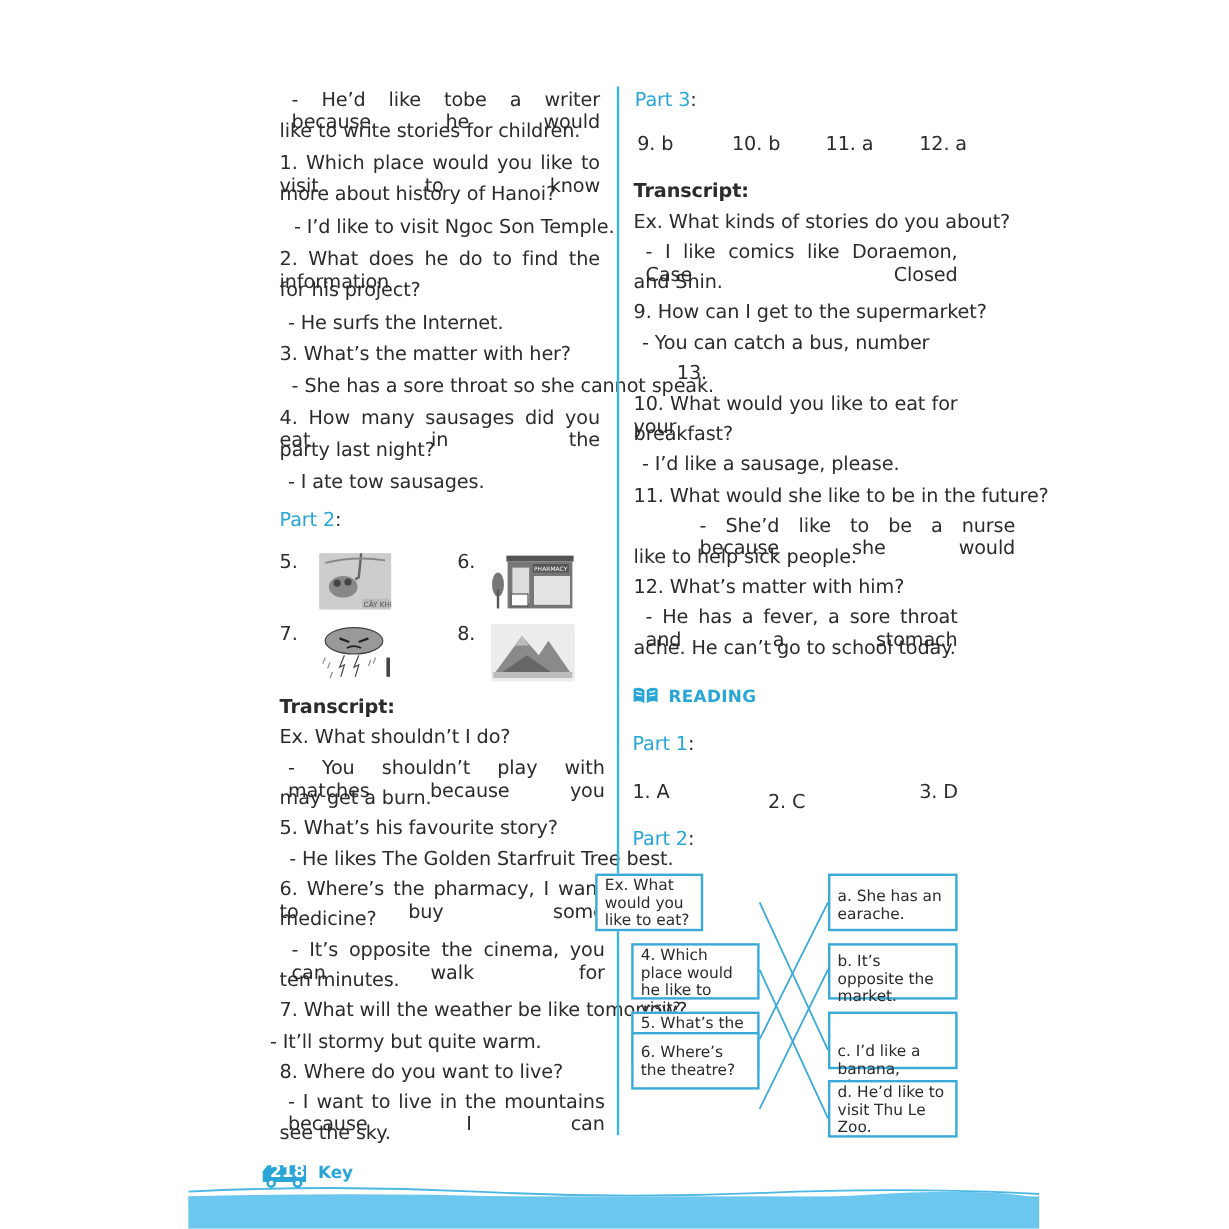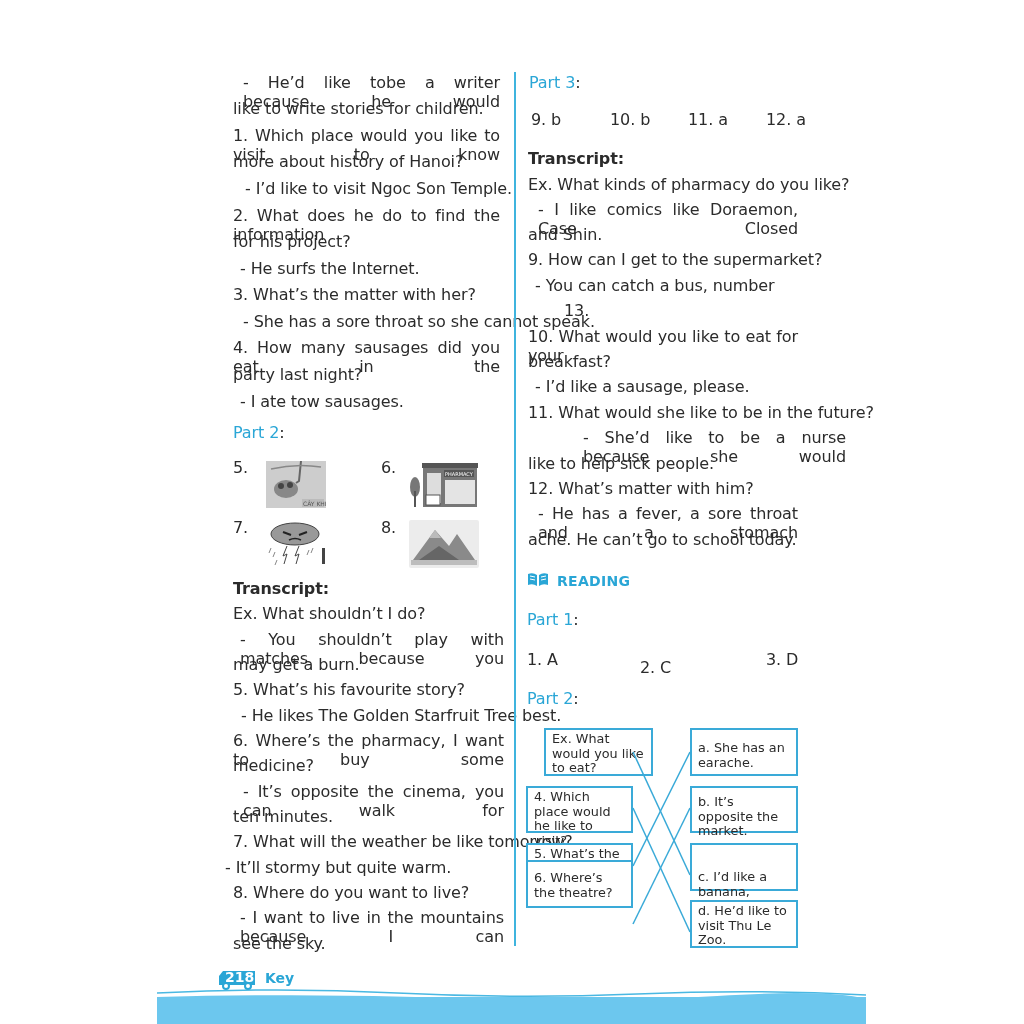--- a/index.html
+++ b/index.html
@@ -119,21 +119,21 @@
 <div class="divider"></div>
 
 <div>
   <div class="line blue" style="left:529px;top:73px;"><span>Part 3</span><span style="color:#2b2b2b">:</span></div>
   <div class="line" style="left:531px;top:110px;">9. b</div>
   <div class="line" style="left:610px;top:110px;">10. b</div>
   <div class="line" style="left:688px;top:110px;">11. a</div>
   <div class="line" style="left:766px;top:110px;">12. a</div>
 
   <div class="line bold" style="left:528px;top:149px;">Transcript:</div>
-  <div class="line" style="left:528px;top:175px;">Ex. What kinds of pharmacy do you like?</div>
+  <div class="line" style="left:528px;top:175px;">Ex. What kinds of stories do you about?</div>
   <div class="line just" style="left:528px;top:200px;width:270px;padding-left:10px;box-sizing:border-box;">- I like comics like Doraemon, Case Closed</div>
   <div class="line" style="left:528px;top:225px;">and Shin.</div>
   <div class="line" style="left:528px;top:250px;">9. How can I get to the supermarket?</div>
   <div class="line" style="left:535px;top:276px;">- You can catch a bus, number</div>
   <div class="line" style="left:528px;top:301px;margin-left:36px;">13.</div>
   <div class="line just" style="left:528px;top:327px;width:270px;">10. What would you like to eat for your</div>
   <div class="line" style="left:528px;top:352px;">breakfast?</div>
   <div class="line" style="left:535px;top:377px;">- I’d like a sausage, please.</div>
   <div class="line" style="left:528px;top:403px;">11. What would she like to be in the future?</div>
   <div class="line just" style="left:552px;top:428px;width:270px;padding-left:7px;box-sizing:border-box;margin-left:24px;">- She’d like to be a nurse because she would</div>
@@ -153,21 +153,21 @@
     <span class="reading-label">READING</span>
   </div>
 
   <div class="line blue" style="left:527px;top:610px;"><span>Part 1</span><span style="color:#2b2b2b">:</span></div>
   <div class="line" style="left:527px;top:650px;">1. A</div>
   <div class="line" style="left:640px;top:658px;">2. C</div>
   <div class="line" style="left:766px;top:650px;">3. D</div>
 
   <div class="line blue" style="left:527px;top:689px;"><span>Part 2</span><span style="color:#2b2b2b">:</span></div>
 
-  <div class="box" style="left:544px;top:728px;width:109px;height:48px;">Ex. What would you like to eat?</div>
+  <div class="box" style="left:496px;top:728px;width:90px;height:48px;">Ex. What would you like to eat?</div>
   <div class="box" style="left:526px;top:786px;width:107px;height:47px;">4. Which place would he like to visit?</div>
   <div class="box" style="left:526px;top:843px;width:107px;height:48px;">5. What’s the matter with her?</div>
   <div class="box" style="left:526px;top:860px;width:107px;height:48px;padding-top:9px;">6. Where’s the theatre?</div>
 
   <div class="box" style="left:690px;top:728px;width:108px;height:48px;padding-top:11px;">a. She has an earache.</div>
   <div class="box" style="left:690px;top:786px;width:108px;height:47px;padding-top:7px;">b. It’s opposite the market.</div>
   <div class="box" style="left:690px;top:843px;width:108px;height:48px;padding-top:25px;">c. I’d like a banana, please.</div>
   <div class="box" style="left:690px;top:900px;width:108px;height:48px;">d. He’d like to visit Thu Le Zoo.</div>
 
   <svg style="position:absolute;left:630px;top:720px;" width="64" height="240">

